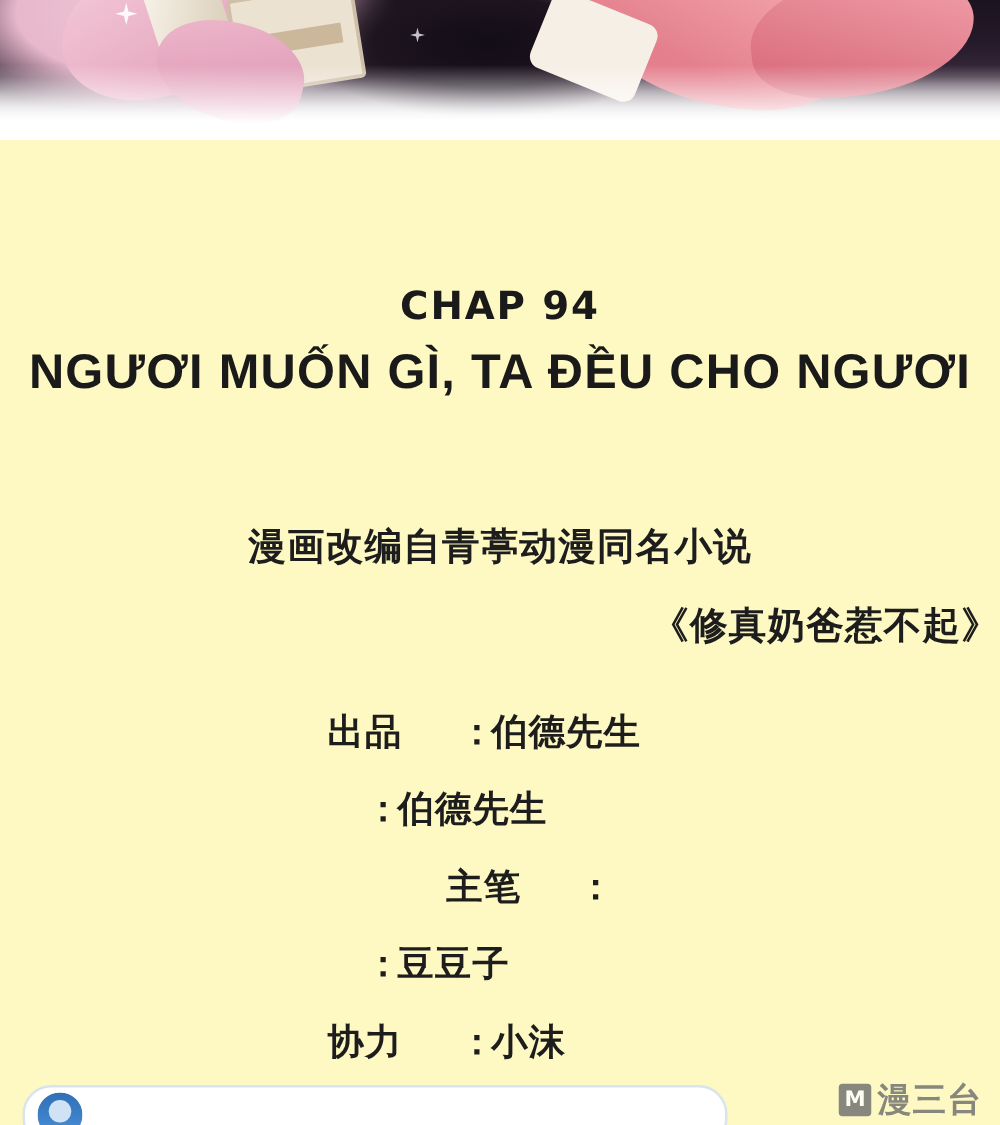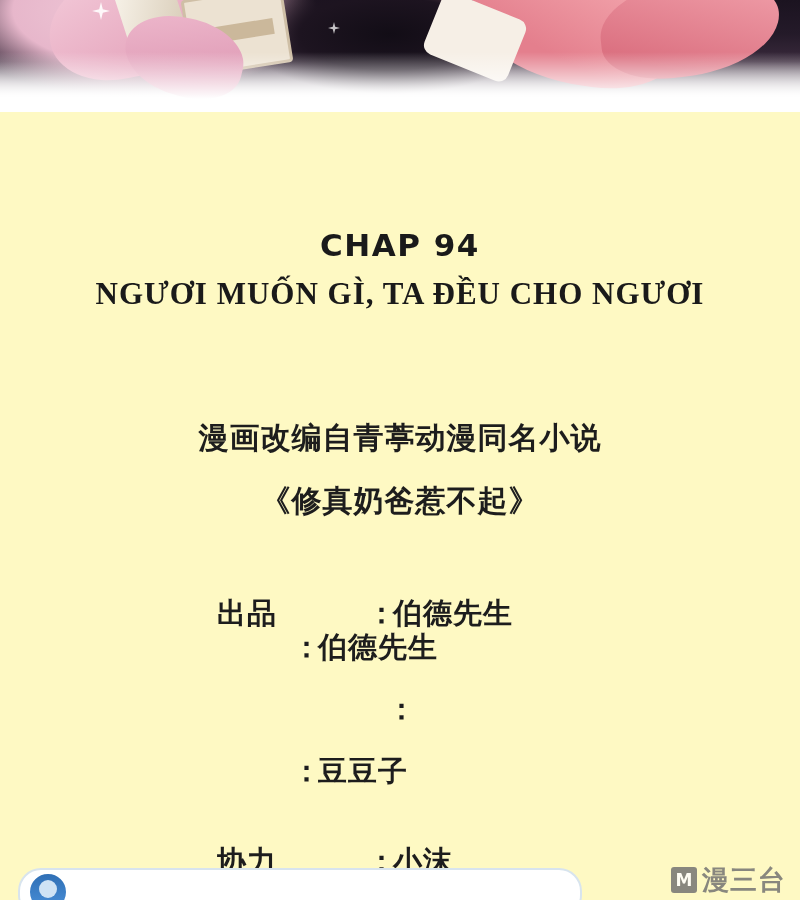--- a/index.html
+++ b/index.html
@@ -132,23 +132,23 @@
   }
   .chapter-number {
     font-family: "DejaVu Sans", sans-serif;
     font-weight: bold;
     font-size: 31px;
     letter-spacing: 1.5px;
     line-height: 1.1;
     margin: 0;
   }
   .chapter-title {
-    font-family: Liberation Serif, serif;
+    font-family: Liberation Sans, sans-serif;
     font-weight: bold;
-    font-size: 31px;
+    font-size: 39px;
     letter-spacing: 1px;
     line-height: 1.15;
     margin: 14px 0 0 0;
     white-space: nowrap;
   }
 
   
   .credits {
     position: absolute;
     top: 418px;
@@ -165,20 +165,21 @@
     line-height: 1.35;
     margin: 0;
   }
   .adapt-novel {
     font-family: "DejaVu Sans", sans-serif;
     font-size: 30px;
     font-weight: 600;
     letter-spacing: 1px;
     line-height: 1.35;
     margin: 22px 0 0 0;
+    text-align: right;
   }
 
   .staff {
     position: absolute;
     top: 566px;
     left: 0;
     width: 800px;
   }
   .staff-row {
     display: flex;
@@ -186,22 +187,21 @@
     align-items: baseline;
     height: 62px;
     font-family: "DejaVu Sans", sans-serif;
     font-size: 29px;
     font-weight: 600;
     color: #1d1d1d;
     letter-spacing: 1px;
   }
   .staff-role {
     width: 150px;
-    text-align: left;
-    margin-top: 28px;
+    text-align: center;
   }
   .staff-sep {
     width: 26px;
     text-align: center;
   }
   .staff-name {
     width: 190px;
     text-align: left;
   }
 
@@ -309,20 +309,21 @@
     <div class="staff-row">
       <span class="staff-role">出品</span>
       <span class="staff-sep">：</span>
       <span class="staff-name">伯德先生</span>
     </div>
     <div class="staff-row">
       <span class="staff-sep">：</span>
       <span class="staff-name">伯德先生</span>
     </div>
     <div class="staff-row">
+      <span class="staff-role">主笔</span>
       <span class="staff-sep">：</span>
     </div>
     <div class="staff-row">
       <span class="staff-sep">：</span>
       <span class="staff-name">豆豆子</span>
     </div>
     <div class="staff-row">
       <span class="staff-role">协力</span>
       <span class="staff-sep">：</span>
       <span class="staff-name">小沫</span>

